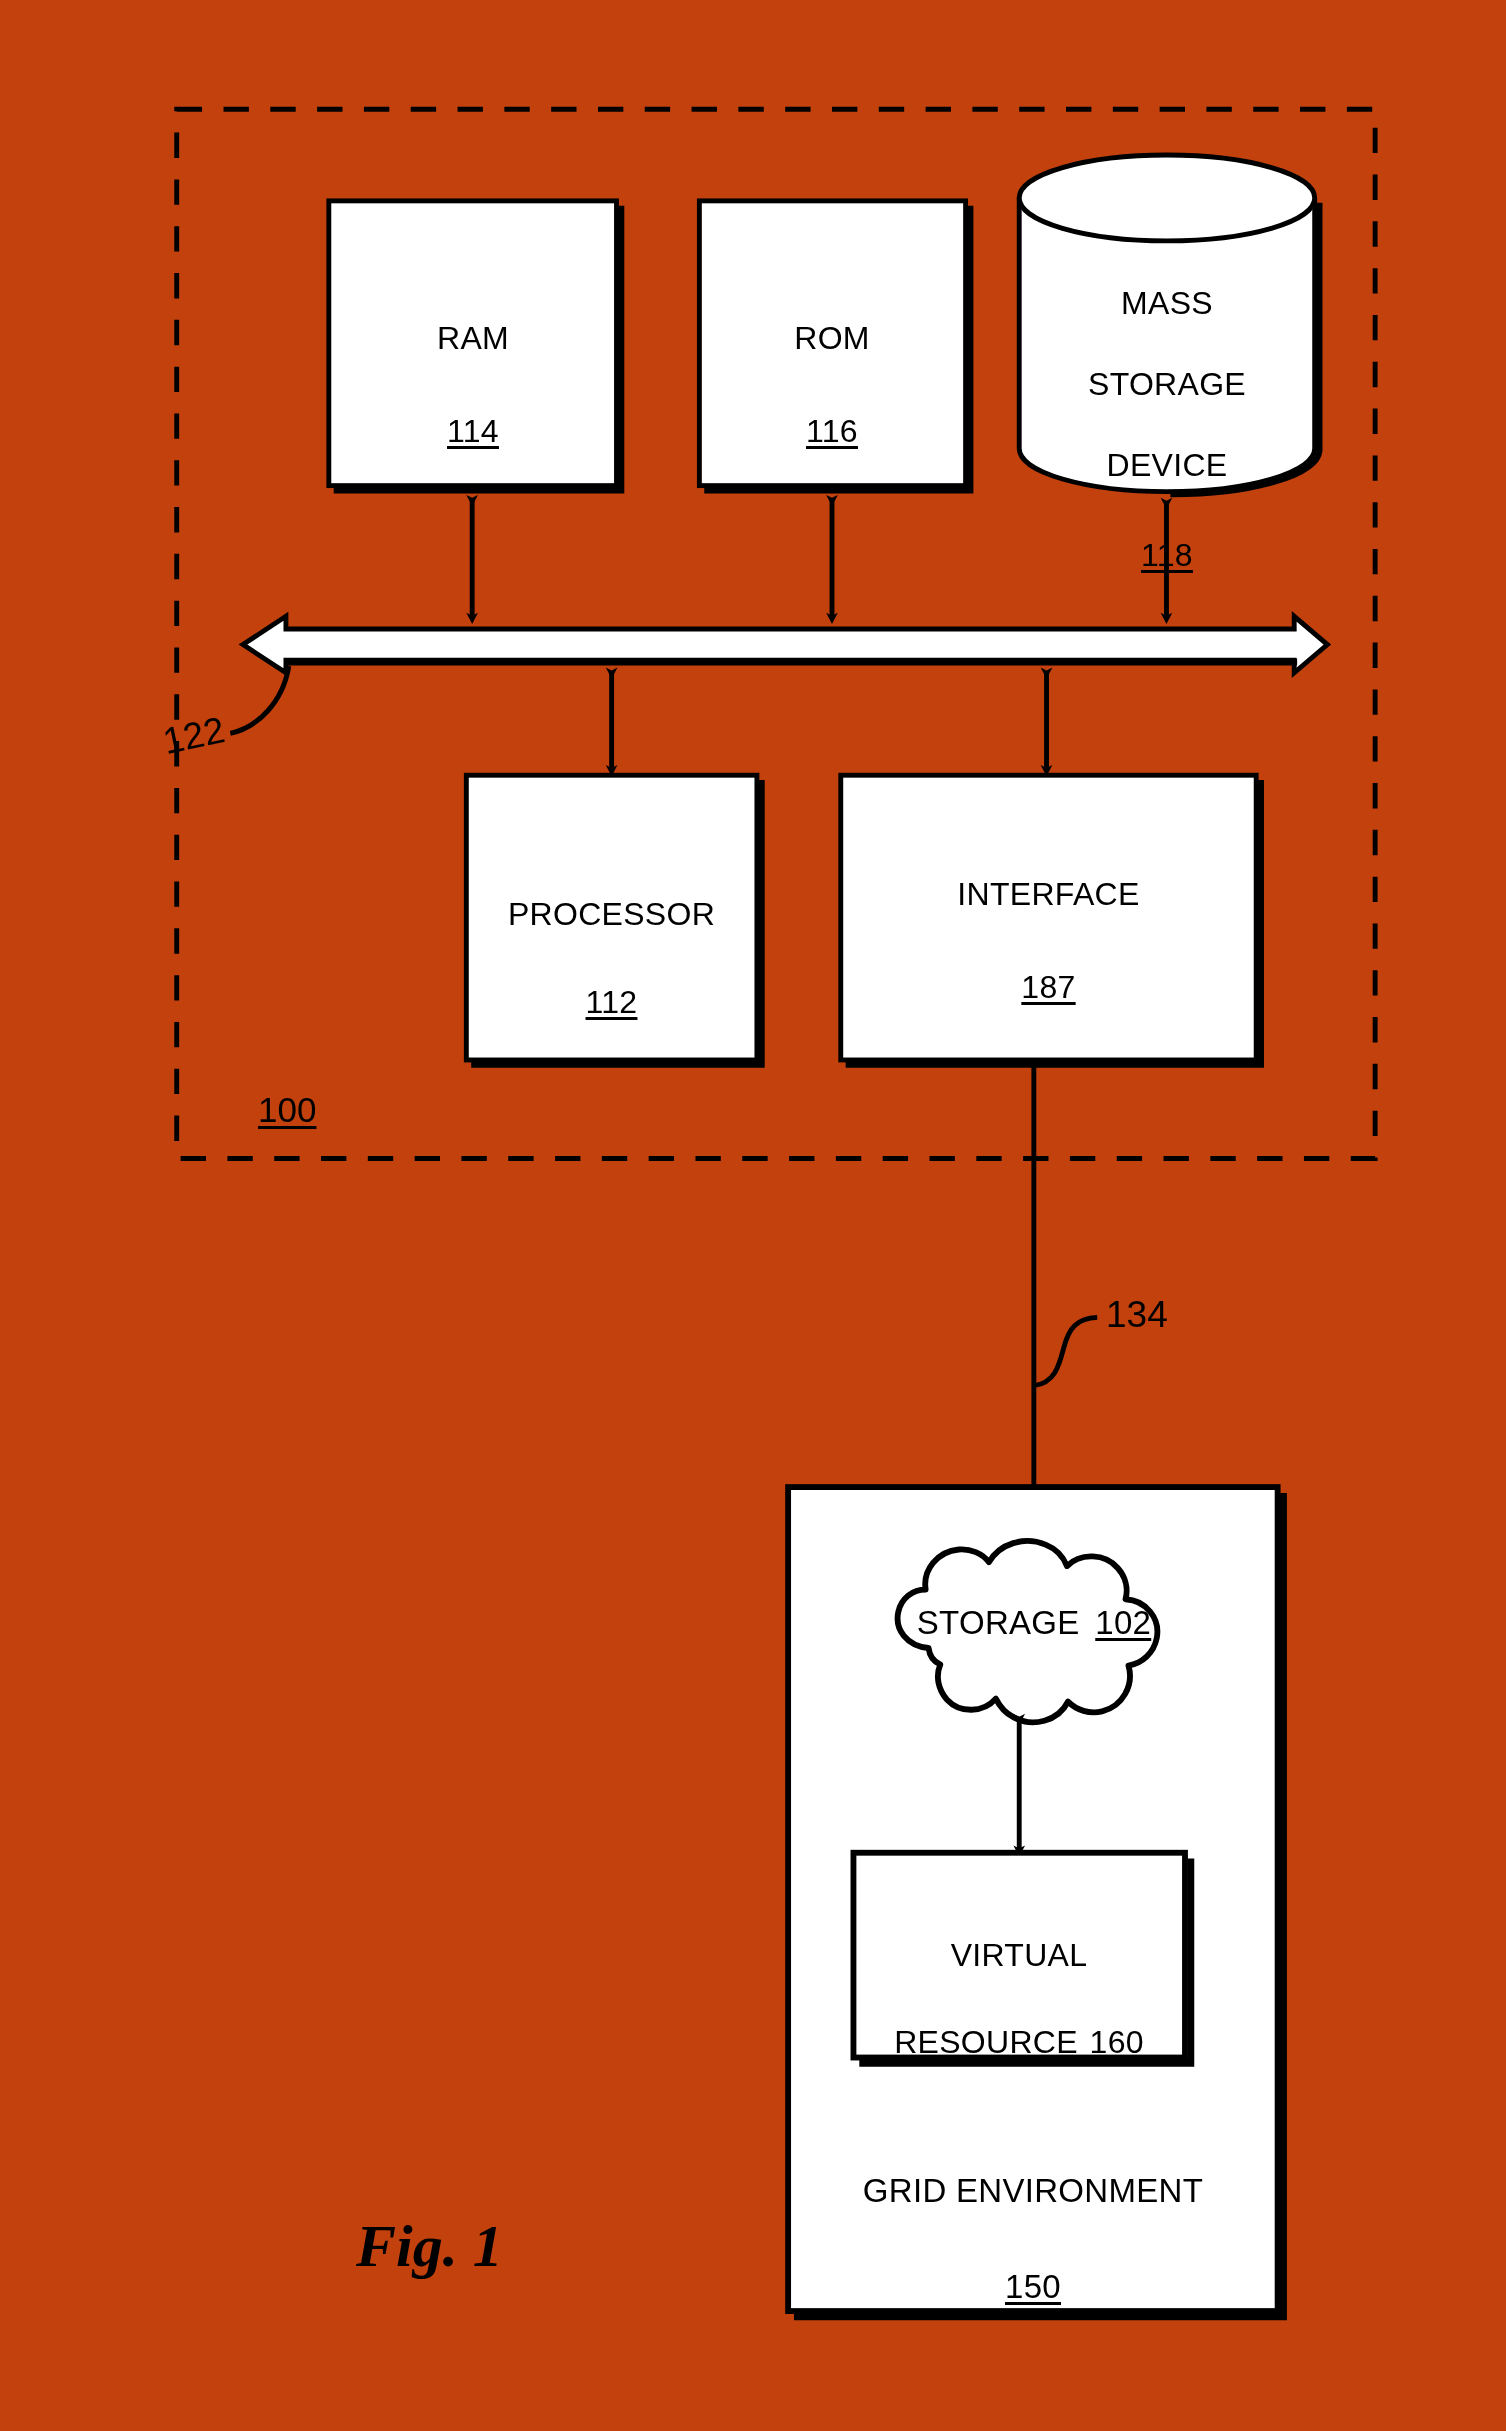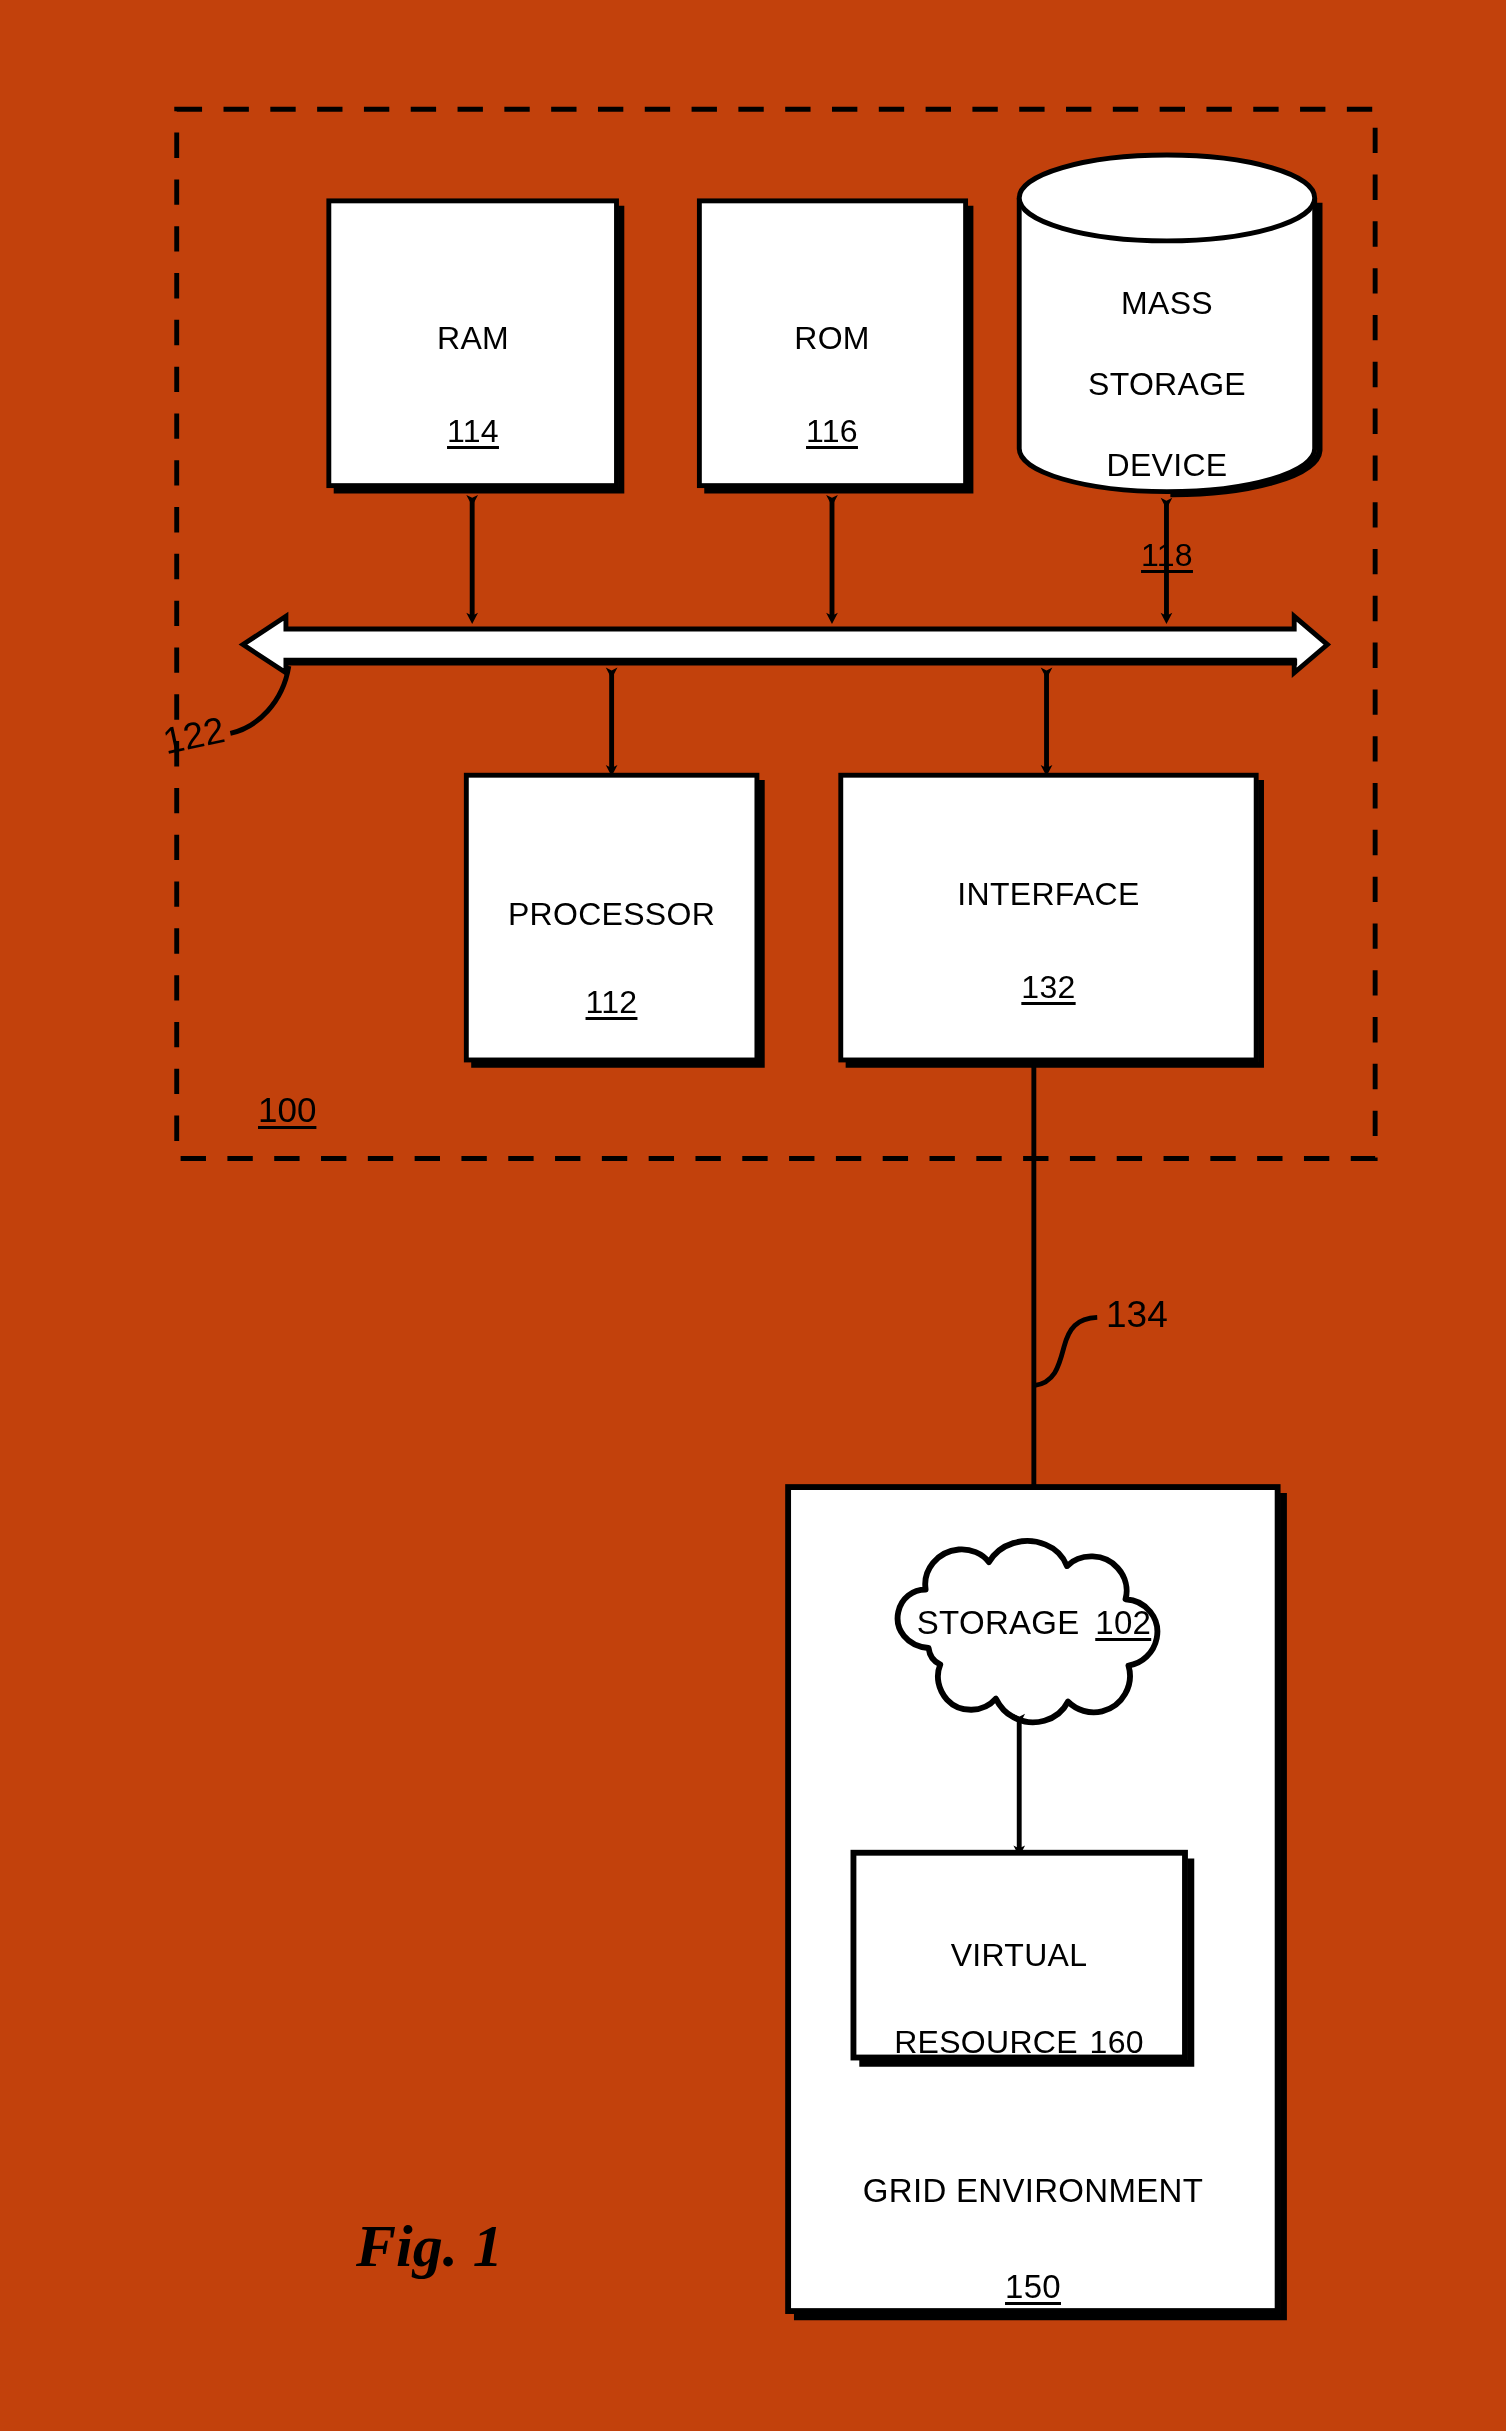--- a/index.html
+++ b/index.html
@@ -209,21 +209,21 @@
     <div class="ref-num" style="margin-top:9.8px;">118</div>
   </div>
 
   <div class="node-label box-text" style="left:466px; top:854px; width:291px;">
     <div>PROCESSOR</div>
     <div class="ref-num" style="margin-top:7px;">112</div>
   </div>
 
   <div class="node-label box-text" style="left:841px; top:834px; width:415px;">
     <div>INTERFACE</div>
-    <div class="ref-num" style="margin-top:11.7px;">132</div>
+    <div class="ref-num" style="margin-top:11.7px;">187</div>
   </div>
 
   <div class="node-label" style="left:907px; top:1602px; width:254px; font-size:33px; display:flex; justify-content:center; align-items:baseline; gap:15.6px;">
     <span>STORAGE</span>
     <span class="ref-num">102</span>
   </div>
 
   <div class="node-label" style="left:853px; top:1895px; width:332px; font-size:32px;">
     <div>VIRTUAL</div>
     <div style="display:flex; justify-content:center; align-items:baseline; gap:11.7px; margin-top:5.9px;">

